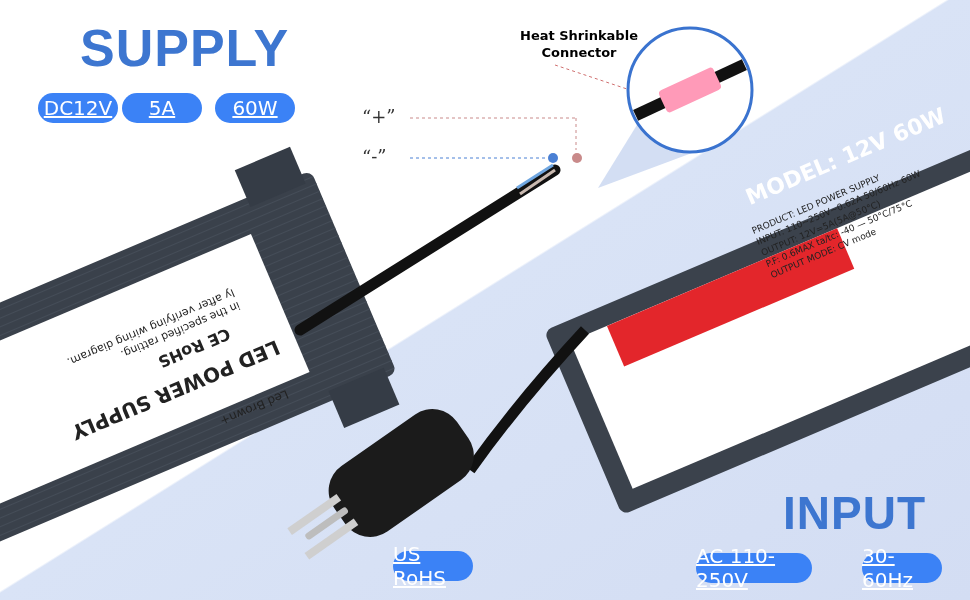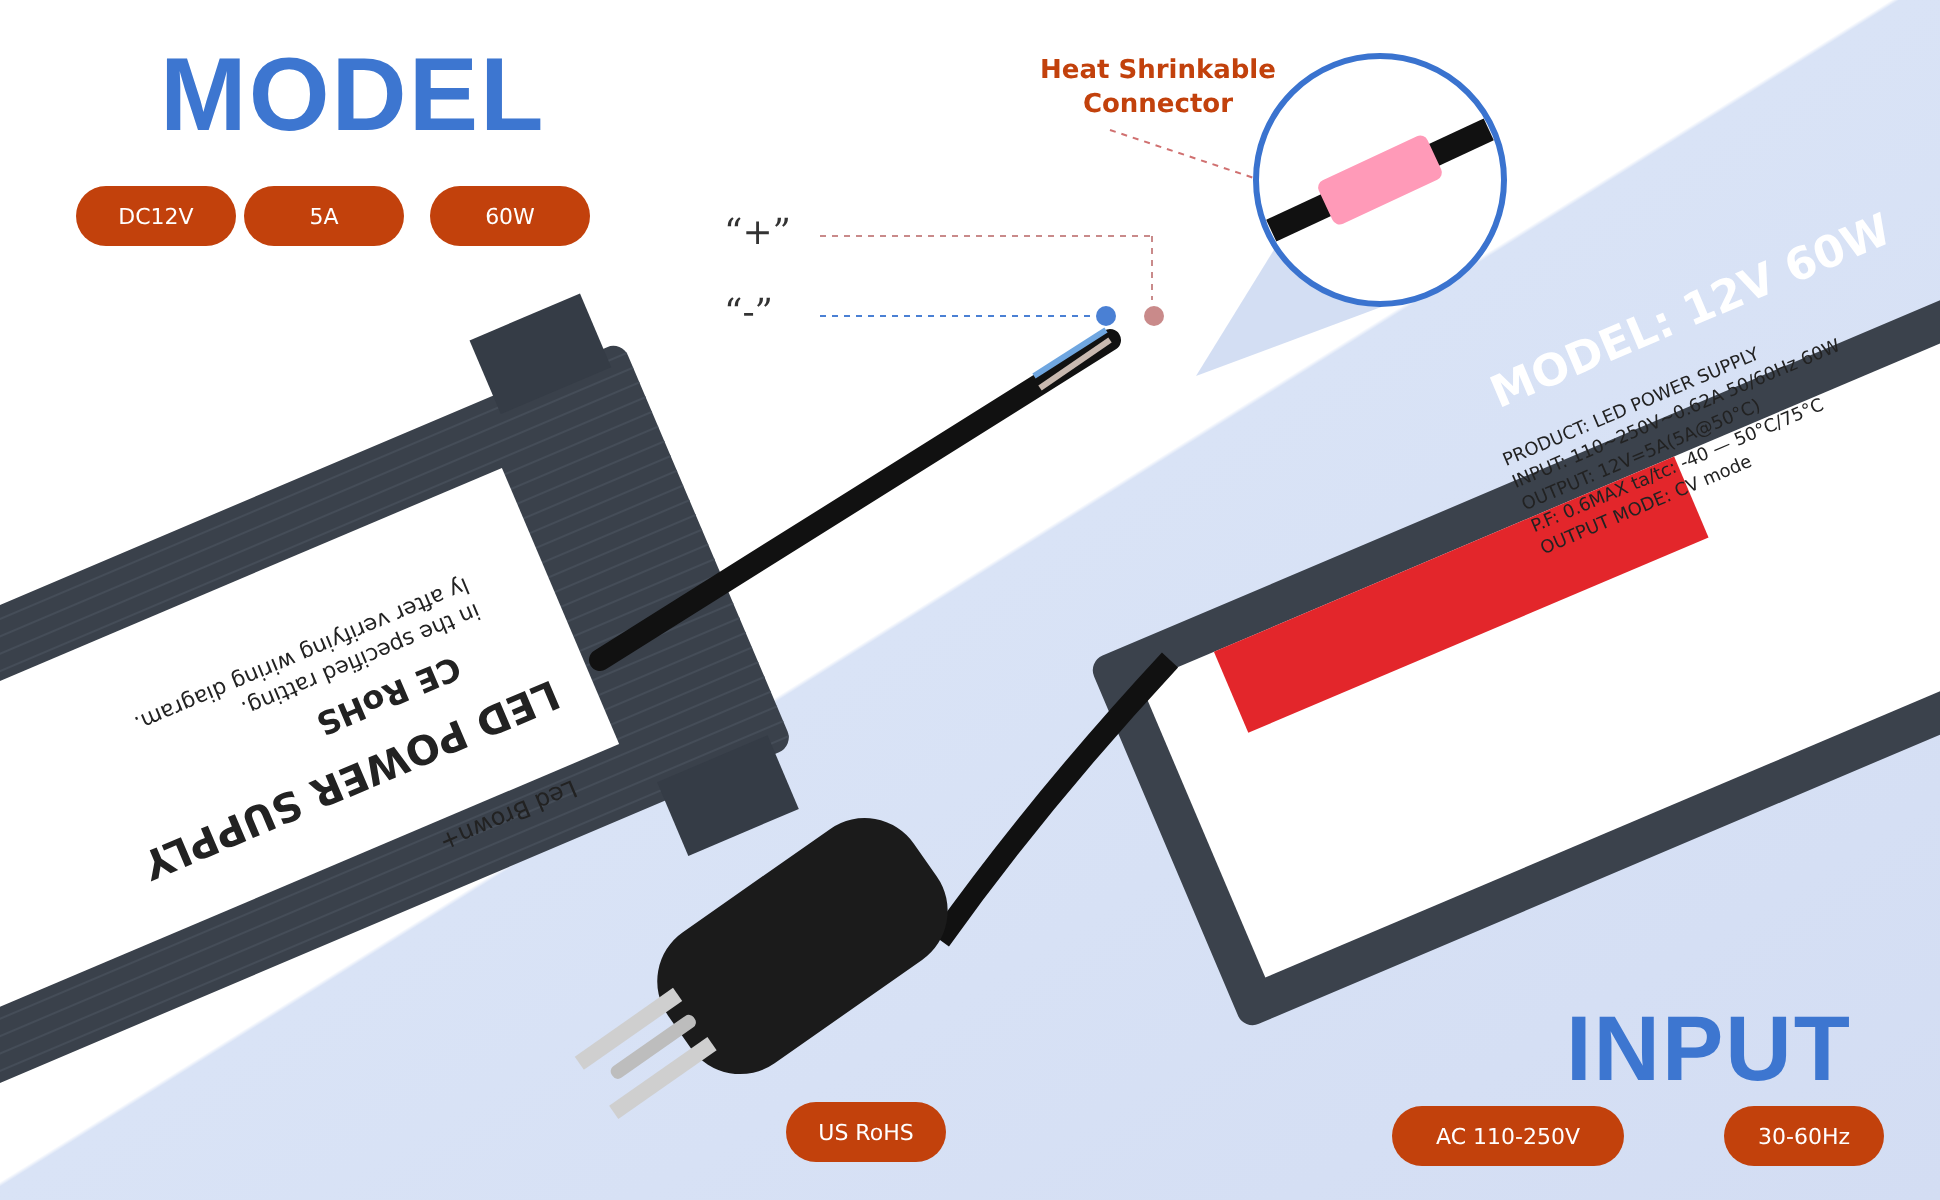--- a/index.html
+++ b/index.html
@@ -15,29 +15,30 @@
   }
   .beam {
     position: absolute; left: 0; top: 0; width: 970px; height: 600px;
     pointer-events: none;
   }
   .title {
     position: absolute; font-weight: 900; color: #3d76d0;
     letter-spacing: 1px; line-height: 1;
   }
   #output-title { left: 80px; top: 22px; font-size: 52px; }
-  #input-title { left: 783px; top: 490px; font-size: 46px; margin-top: 11px; }
+  #input-title { left: 783px; top: 490px; font-size: 46px; }
   .pill {
     position: absolute; height: 30px; border-radius: 15px;
-    background: #c2410c; color: #fff; font-size: 11px;
+    background: #3b82f6; color: #fff; font-size: 20px;
     display: flex; align-items: center; justify-content: center;
     font-family: "DejaVu Sans", sans-serif;
+    text-decoration: underline;
   }
   .callout {
-    position: absolute; font-size: 13px; color: #c2410c; font-weight: bold;
+    position: absolute; font-size: 13px; color: #000000; font-weight: bold;
     text-align: center; line-height: 17px; font-family: "DejaVu Sans", sans-serif;
   }
   .pol {
     position: absolute; font-size: 18px; color: #333;
     font-family: "DejaVu Serif", serif;
   }
   .svg-layer { position: absolute; left: 0; top: 0; }
   .label-text { font-family: "DejaVu Sans", sans-serif; }
 </style>
 </head>
@@ -112,21 +113,21 @@
 
 <div style="position:absolute;left:700px;top:185px;width:300px;height:200px;transform:rotate(-23deg);transform-origin:0 0;">
   <div style="position:absolute;left:38px;top:18px;color:#fff;font-weight:bold;font-size:22px;" class="label-text">MODEL: 12V 60W</div>
   <div style="position:absolute;left:30px;top:58px;font-size:9px;color:#222;" class="label-text">PRODUCT: LED POWER SUPPLY</div>
   <div style="position:absolute;left:30px;top:70px;font-size:9px;color:#222;" class="label-text">INPUT: 110~250V~0.62A 50/60Hz 60W</div>
   <div style="position:absolute;left:30px;top:82px;font-size:9px;color:#222;" class="label-text">OUTPUT: 12V=5A(5A@50°C)</div>
   <div style="position:absolute;left:30px;top:94px;font-size:9px;color:#222;" class="label-text">P.F: 0.6MAX   ta/tc: -40 — 50°C/75°C</div>
   <div style="position:absolute;left:30px;top:106px;font-size:9px;color:#222;" class="label-text">OUTPUT MODE: CV mode</div>
 </div>
 
-<div class="title" id="output-title">MODEL</div>
+<div class="title" id="output-title">SUPPLY</div>
 <div class="title" id="input-title">INPUT</div>
 
 <div class="pill" style="left:38px;top:93px;width:80px;">DC12V</div>
 <div class="pill" style="left:122px;top:93px;width:80px;">5A</div>
 <div class="pill" style="left:215px;top:93px;width:80px;">60W</div>
 
 <div class="pill" style="left:696px;top:553px;width:116px;">AC 110-250V</div>
 <div class="pill" style="left:862px;top:553px;width:80px;">30-60Hz</div>
 <div class="pill" style="left:393px;top:551px;width:80px;">US RoHS</div>
 

